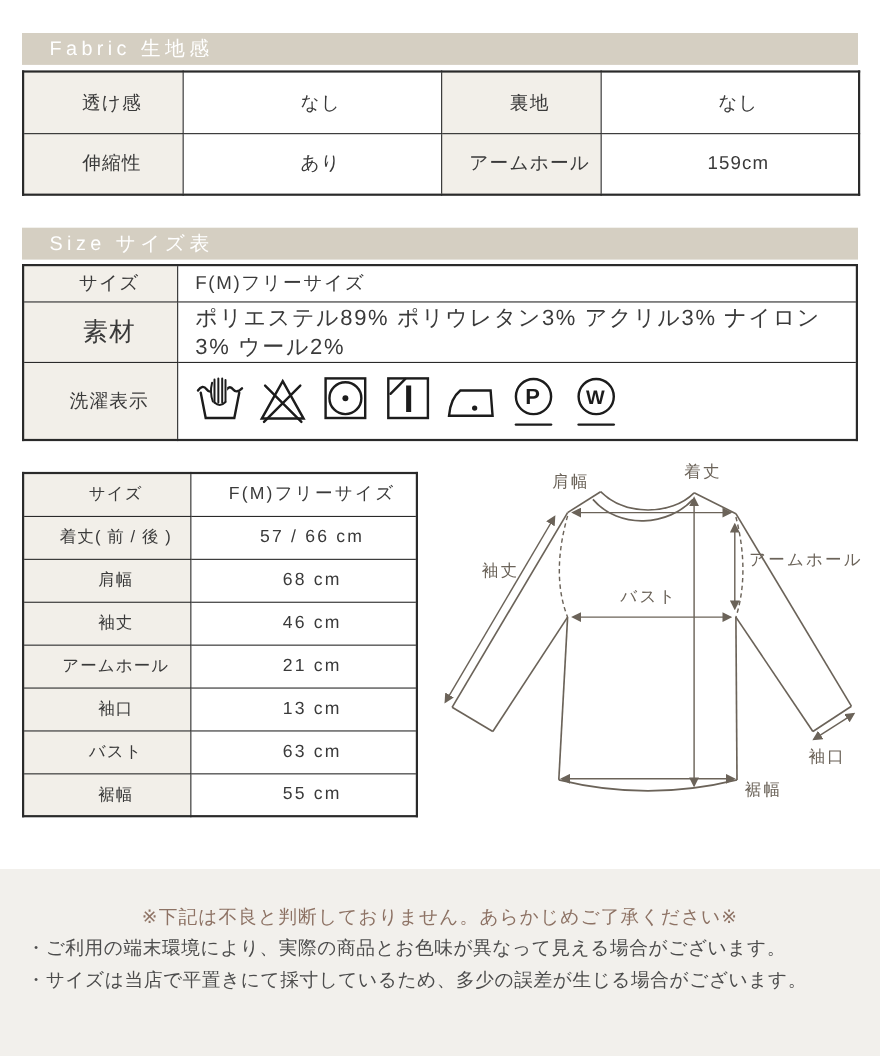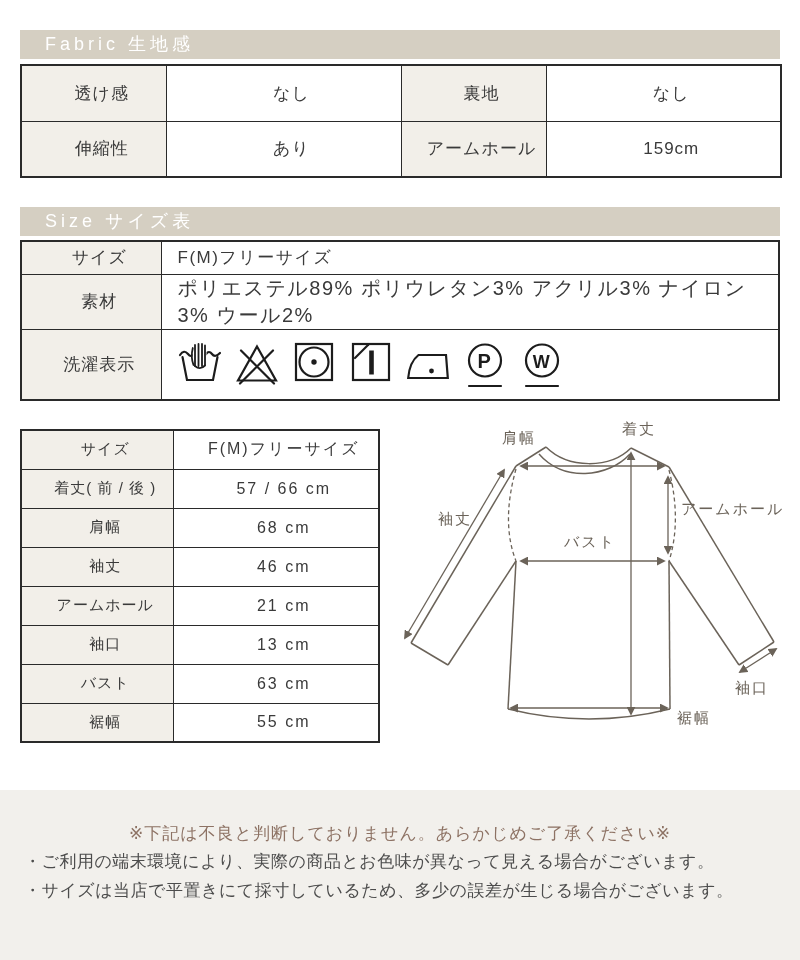--- a/index.html
+++ b/index.html
@@ -31,21 +31,21 @@
 
   .fabric-table { position:absolute; top:64px; left:20px; width:760px; border:2px solid var(--border-color,#2a2a2a); }
   .fabric-table td { height:56px; }
   .fw1 { width:145px; } .fw2 { width:235px; }
 
   .spec-table { position:absolute; top:240px; left:20px; width:760px; border:2px solid var(--border-color,#2a2a2a); }
   .spec-table .lab { width:140px; }
   .spec-table .val { text-align:left; padding-left:16px; letter-spacing:1.5px; }
   .spec-row-size td { height:33px; }
   .spec-row-mat td  { height:36px; font-size:20px; letter-spacing:0.4px; }
-  .spec-row-mat td.lab { font-size:17px; letter-spacing:1px; }
+  .spec-row-mat td.lab { font-size:23px; letter-spacing:1px; }
   .spec-row-wash td { height:71px;margin-top:20px; }
 
   .care-strip { display:flex; align-items:center; gap:13px; padding:2px 0 2px 0; }
   .care-icon { color:var(--icon-color,#1c1c1c); display:inline-flex; }
   .care-icon .s2 { fill:none; stroke:currentColor; stroke-width:2.2; stroke-linecap:round; }
   .care-icon .thin { fill:none; stroke:currentColor; stroke-width:1.8; stroke-linecap:round; }
   .care-icon .bar  { fill:none; stroke:currentColor; stroke-width:4.6; }
   .care-icon .dot  { fill:currentColor; stroke:none; }
   .care-icon .ltr  { fill:currentColor; font-size:20px; font-weight:600; font-family:"Liberation Sans","DejaVu Sans",sans-serif; }
 

